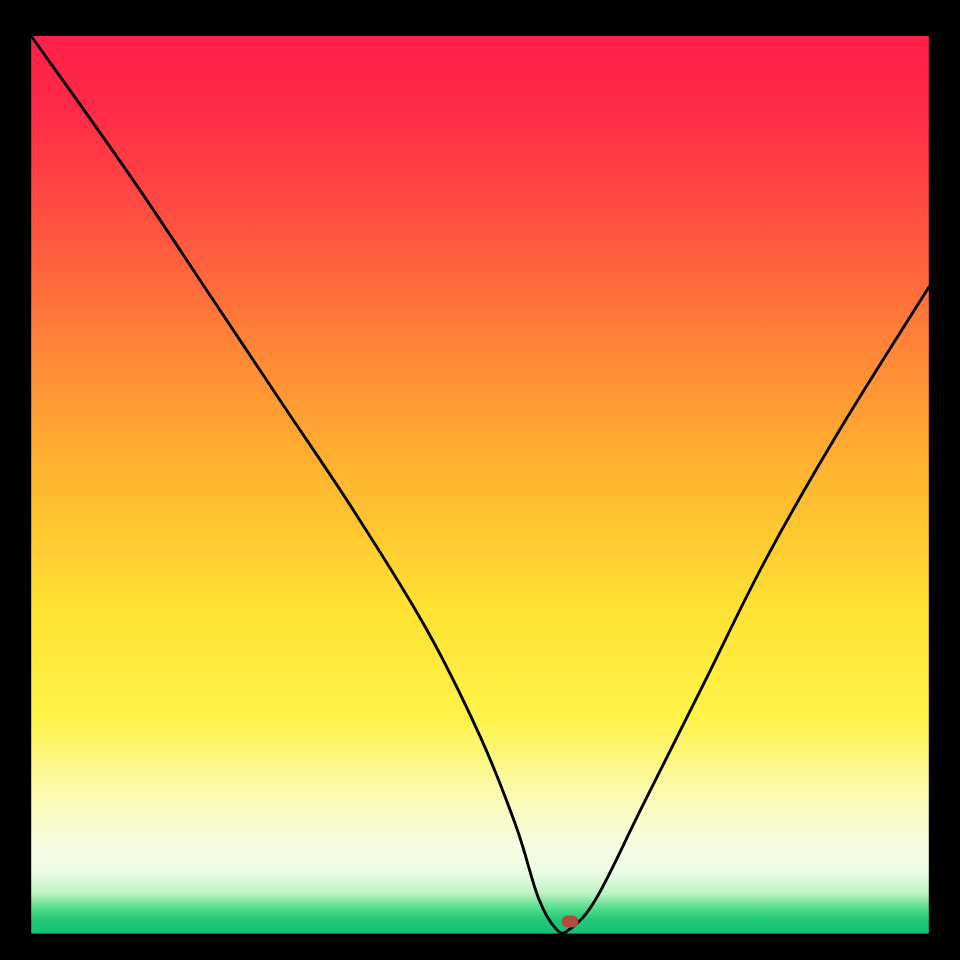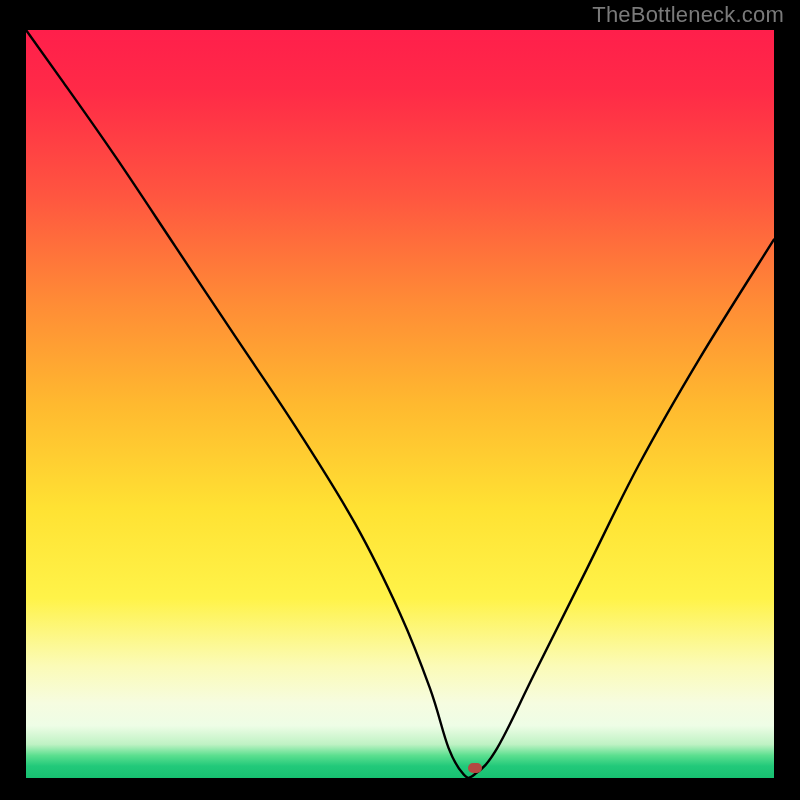--- a/index.html
+++ b/index.html
@@ -71,21 +71,20 @@
     background: #b44a42;
     border-radius: 5px;
     transform: translate(-50%, -50%);
   }
 </style>
 </head>
 <body>
 
 <div class="frame">
 
-  <div class="watermark">TheBottleneck.com</div>
 
   <div class="plot-area">
     <div class="gradient"></div>
 
     <svg class="curve" viewBox="0 0 748 748" preserveAspectRatio="none">
       <path fill="none" stroke="#000" stroke-width="2.4" stroke-linejoin="round" stroke-linecap="round" d="M 0.0 0.0 C 6.7 9.4 21.2 29.5 37.4 52.4 C 53.6 75.2 69.6 97.5 89.8 127.2 C 110.0 156.8 128.1 184.6 149.6 216.9 C 171.1 249.2 187.9 274.4 209.4 306.7 C 231.0 339.0 247.7 362.8 269.3 396.4 C 290.8 430.1 310.3 460.0 329.1 493.7 C 348.0 527.3 360.5 553.8 374.0 583.4 C 387.5 613.1 395.2 634.0 403.9 658.2 C 412.7 682.5 416.6 702.6 422.6 718.1 C 428.7 733.6 432.9 739.5 437.6 744.3 C 442.3 749.0 442.7 749.0 448.8 744.3 C 454.9 739.5 460.5 736.3 471.2 718.1 C 482.0 699.9 492.5 675.6 508.6 643.3 C 524.8 611.0 542.2 576.3 561.0 538.6 C 579.8 500.9 593.2 471.5 613.4 433.8 C 633.6 396.1 649.0 369.5 673.2 329.1 C 697.4 288.7 734.5 231.0 748.0 209.4 "></path>
     </svg>
 
     <div class="marker" style="left: 448.8px; top: 738.276px; background: rgb(180, 74, 66);"></div>
   </div>

